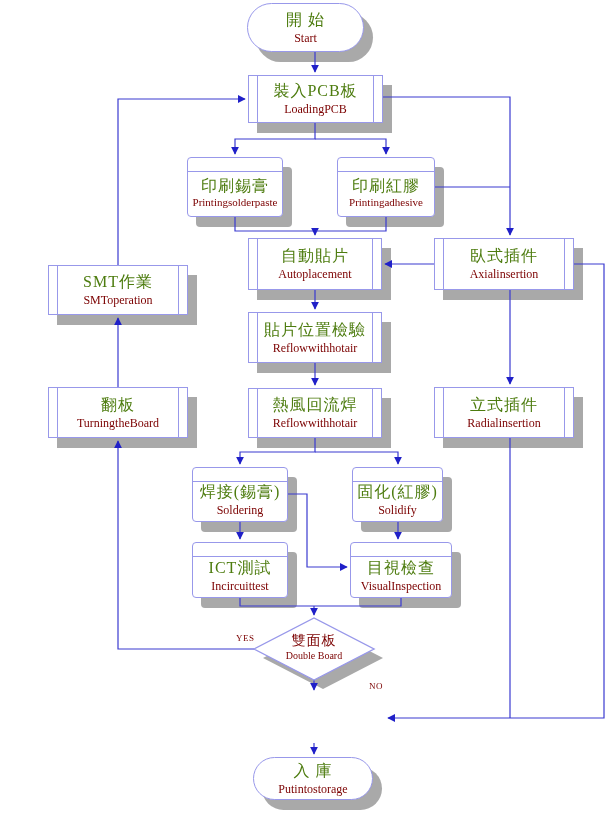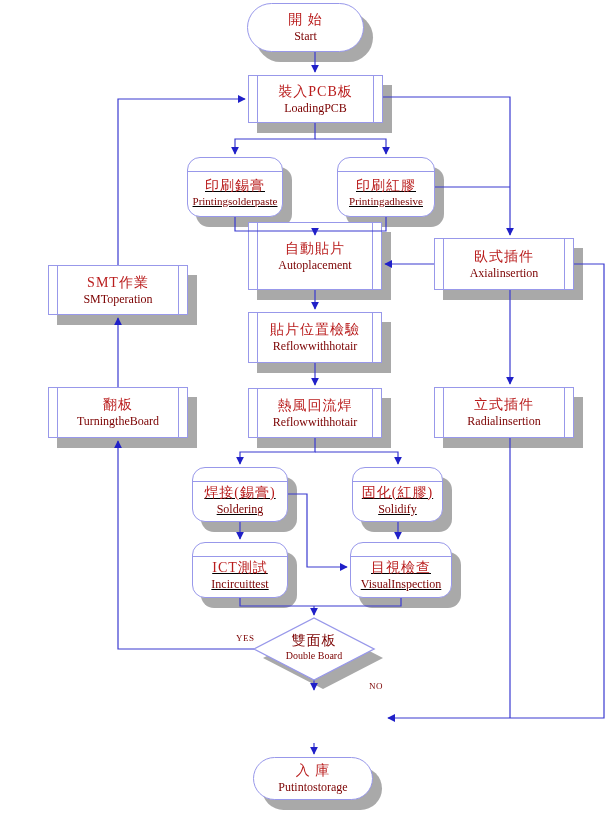--- a/index.html
+++ b/index.html
@@ -7,28 +7,28 @@
     position:relative;width:614px;height:818px;background:#ffffff;overflow:hidden;
     font-family:"Liberation Serif","DejaVu Serif",serif;
   }
   
   .node{
     position:absolute;z-index:1;box-sizing:border-box;
     display:flex;flex-direction:column;align-items:center;justify-content:center;
     text-align:center;background:#ffffff;border:1.4px solid #9898ea;
     box-shadow:9px 10px 0 #a9a9a9;
   }
-  .node .zh{font-size:14px;line-height:1.3;color:#b91c1c;letter-spacing:1px;white-space:nowrap;}
+  .node .zh{font-size:16px;line-height:1.3;color:#4d7c0f;letter-spacing:1px;white-space:nowrap;}
   .node .en{font-size:12px;line-height:1.2;color:#7b0000;white-space:nowrap;}
   
   .pp::before,.pp::after{content:"";position:absolute;top:0;bottom:0;width:0;border-left:1.3px solid #9898ea;}
   .pp::before{left:8px;}
   .pp::after{right:8px;}
   
-  .alt{border-radius:13px;padding-top:11px;text-decoration:underline;}
+  .alt{border-radius:4px;padding-top:11px;}
   .alt::before{content:"";position:absolute;left:0;right:0;top:13px;border-top:1.3px solid #9898ea;}
   
   .term{border-radius:26px;}
   
   .diamond-label{
     position:absolute;z-index:3;display:flex;flex-direction:column;align-items:center;
     text-align:center;background:transparent;border:none;box-shadow:none;
   }
   .diamond-label .zh{font-size:14px;line-height:1.25;color:#7b0000;letter-spacing:1px;margin-top:8px;}
   .diamond-label .en{font-size:10px;line-height:1.2;color:#7b0000;}
@@ -59,21 +59,21 @@
   <div class="node alt" style="left:187px;top:157px;width:96px;height:60px">
     <span class="zh">印刷錫膏</span>
     <span class="en" style="font-size:11px">Printingsolderpaste</span>
   </div>
 
   <div class="node alt" style="left:337px;top:157px;width:98px;height:60px">
     <span class="zh">印刷紅膠</span>
     <span class="en" style="font-size:11px">Printingadhesive</span>
   </div>
 
-  <div class="node pp" style="left:248px;top:222px;width:134px;height:68px">
+  <div class="node pp" style="left:248px;top:238px;width:134px;height:52px">
     <span class="zh">自動貼片</span>
     <span class="en">Autoplacement</span>
   </div>
 
   <div class="node pp" style="left:248px;top:312px;width:134px;height:51px">
     <span class="zh">貼片位置檢驗</span>
     <span class="en">Reflowwithhotair</span>
   </div>
 
   <div class="node pp" style="left:248px;top:388px;width:134px;height:50px">

